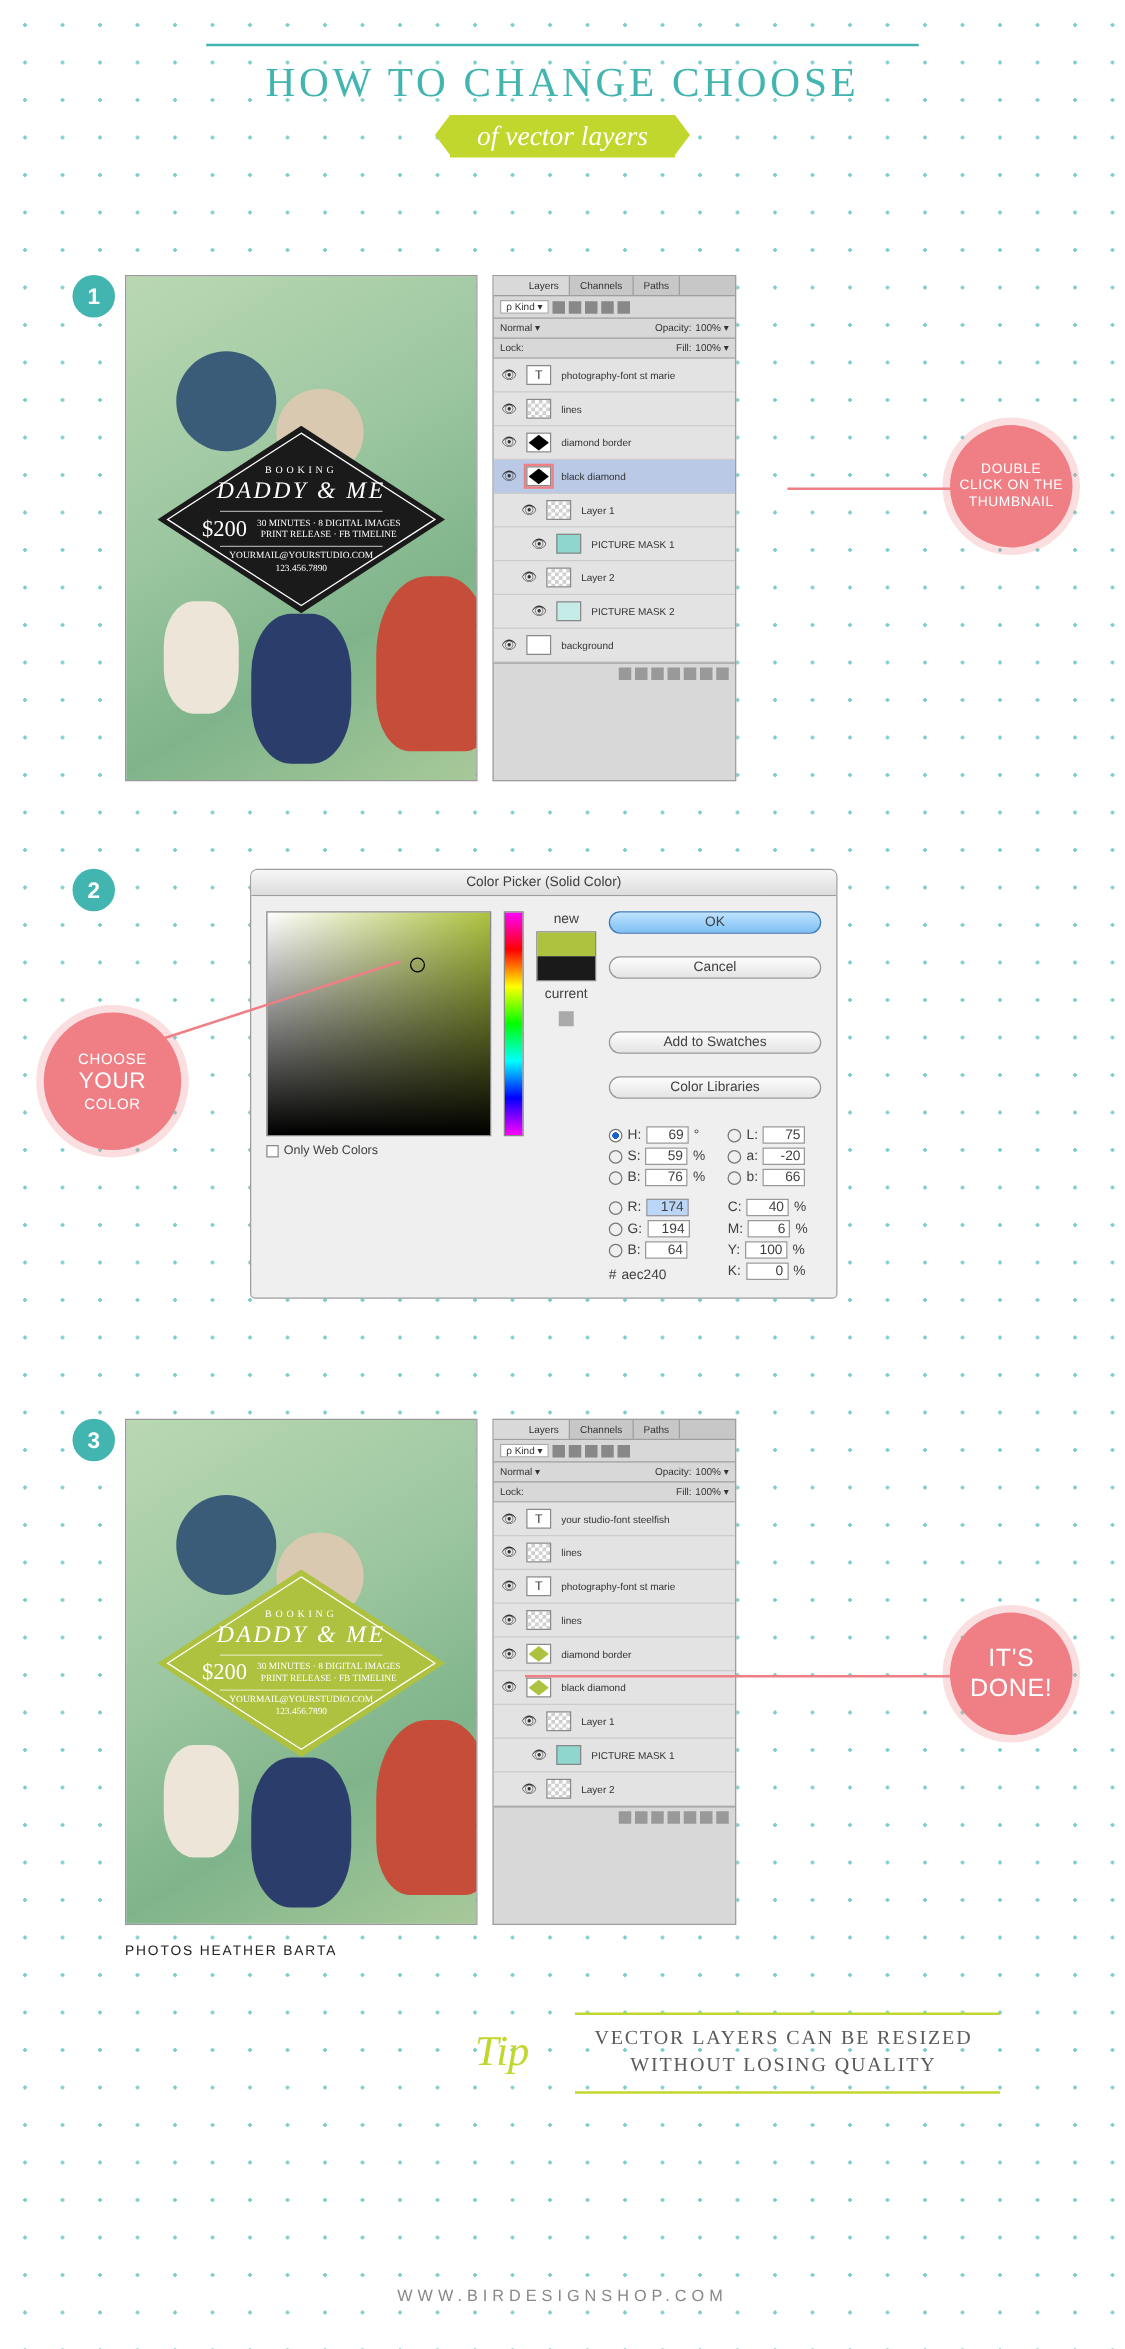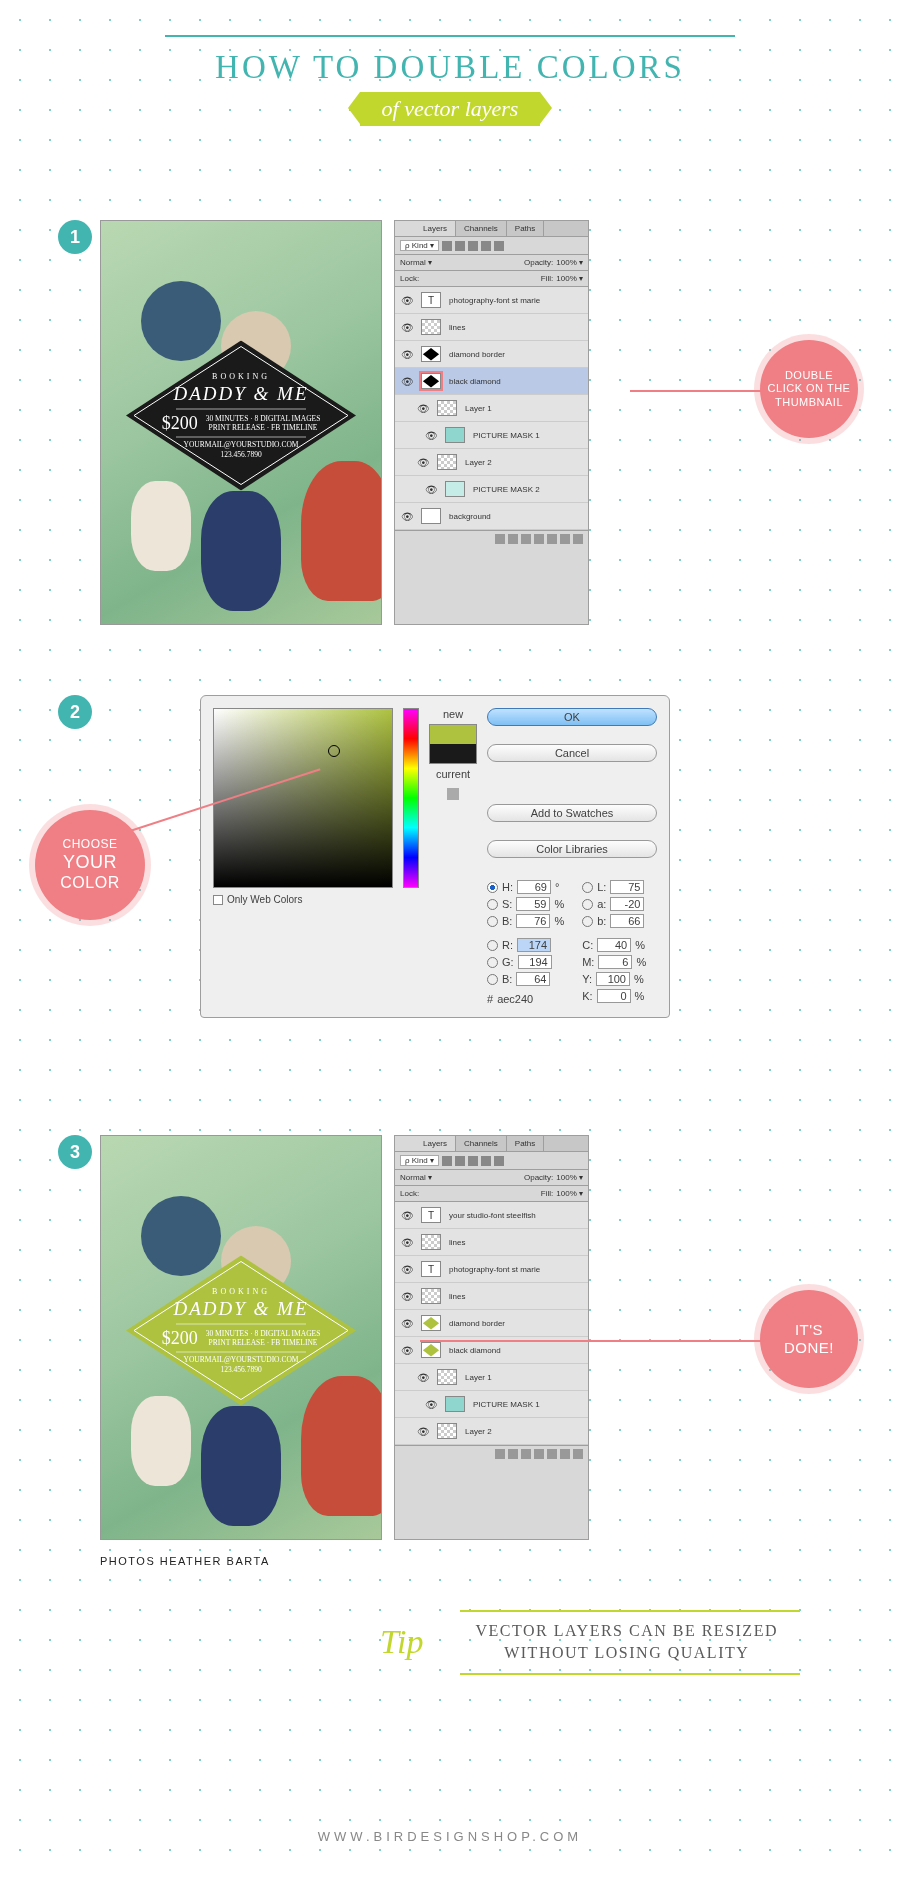--- a/index.html
+++ b/index.html
@@ -131,21 +131,21 @@
 
   .flex{display:flex;}
 </style>
 </head>
 <body>
 
 <div class="page">
 
   <div class="header">
     <div class="rule"></div>
-    <div class="title">HOW TO DOUBLE COLORS</div>
+    <div class="title">HOW TO CHANGE CHOOSE</div>
     <span class="ribbon">of vector layers</span>
   </div>
 
   <div class="step-badge" style="left:58px; top:220px;">1</div>
   <div class="step1">
     <div class="flex" style="gap:12px;">
 
       <div class="photo">
         <div class="blob b1"></div>
           <div class="blob b2"></div>
@@ -274,20 +274,21 @@
   <div class="connector" style="left:630px; top:390px; width:140px;"></div>
   <div class="bubble" style="left:760px; top:340px;">
     <span style="white-space:pre-line;">DOUBLE
 CLICK ON THE
 THUMBNAIL</span>
   </div>
 
   <div class="step-badge" style="left:58px; top:695px;">2</div>
   <div class="step2">
     <div class="picker">
+      <div class="picker-title">Color Picker (Solid Color)</div>
       <div class="picker-body">
         <div style="display:flex; flex-direction:column;">
           <div class="gradient-wrap">
             <div class="gradient">
               <div class="cursor" style="left:115px; top:37px;"></div>
             </div>
           </div>
           <label class="owc">
             <span class="cb"></span>
             <span>Only Web Colors</span>
@@ -336,21 +337,21 @@
           </div>
         </div>
       </div>
     </div>
   </div>
   <div class="connector" style="left:130px; top:830px; width:200px; transform:rotate(-18deg); transform-origin:left center;"></div>
   <div class="bubble big" style="left:35px; top:810px; font-size:13px;">
     <div>
       <div style="font-size:12px;">CHOOSE</div>
       <div style="font-size:18px; font-weight:300;">YOUR</div>
-      <div style="font-size:16px;">COLOR</div>
+      <div style="font-size:12px;">COLOR</div>
     </div>
   </div>
 
   <div class="step-badge" style="left:58px; top:1135px;">3</div>
   <div class="step3">
     <div class="flex" style="gap:12px;">
       <div class="photo">
         <div class="blob b1"></div>
           <div class="blob b2"></div>
           <div class="blob b3"></div>
@@ -468,21 +469,21 @@
             <span class="ic"></span>
             <span class="ic"></span>
             <span class="ic"></span>
             <span class="ic"></span>
             <span class="ic"></span>
           </div>
         </div>
     </div>
   </div>
   <div class="connector" style="left:420px; top:1340px; width:350px;"></div>
-  <div class="bubble" style="left:760px; top:1290px; font-size:15px;">
+  <div class="bubble" style="left:760px; top:1290px; font-size:20px;">
     <span style="white-space:pre-line;">IT'S
 DONE!</span>
   </div>
 
   <div class="credit" style="left:100px; top:1555px;">PHOTOS HEATHER BARTA</div>
 
   <div class="tip">
     <div class="line"></div>
     <div class="row">
       <span class="tip-word">Tip</span>

